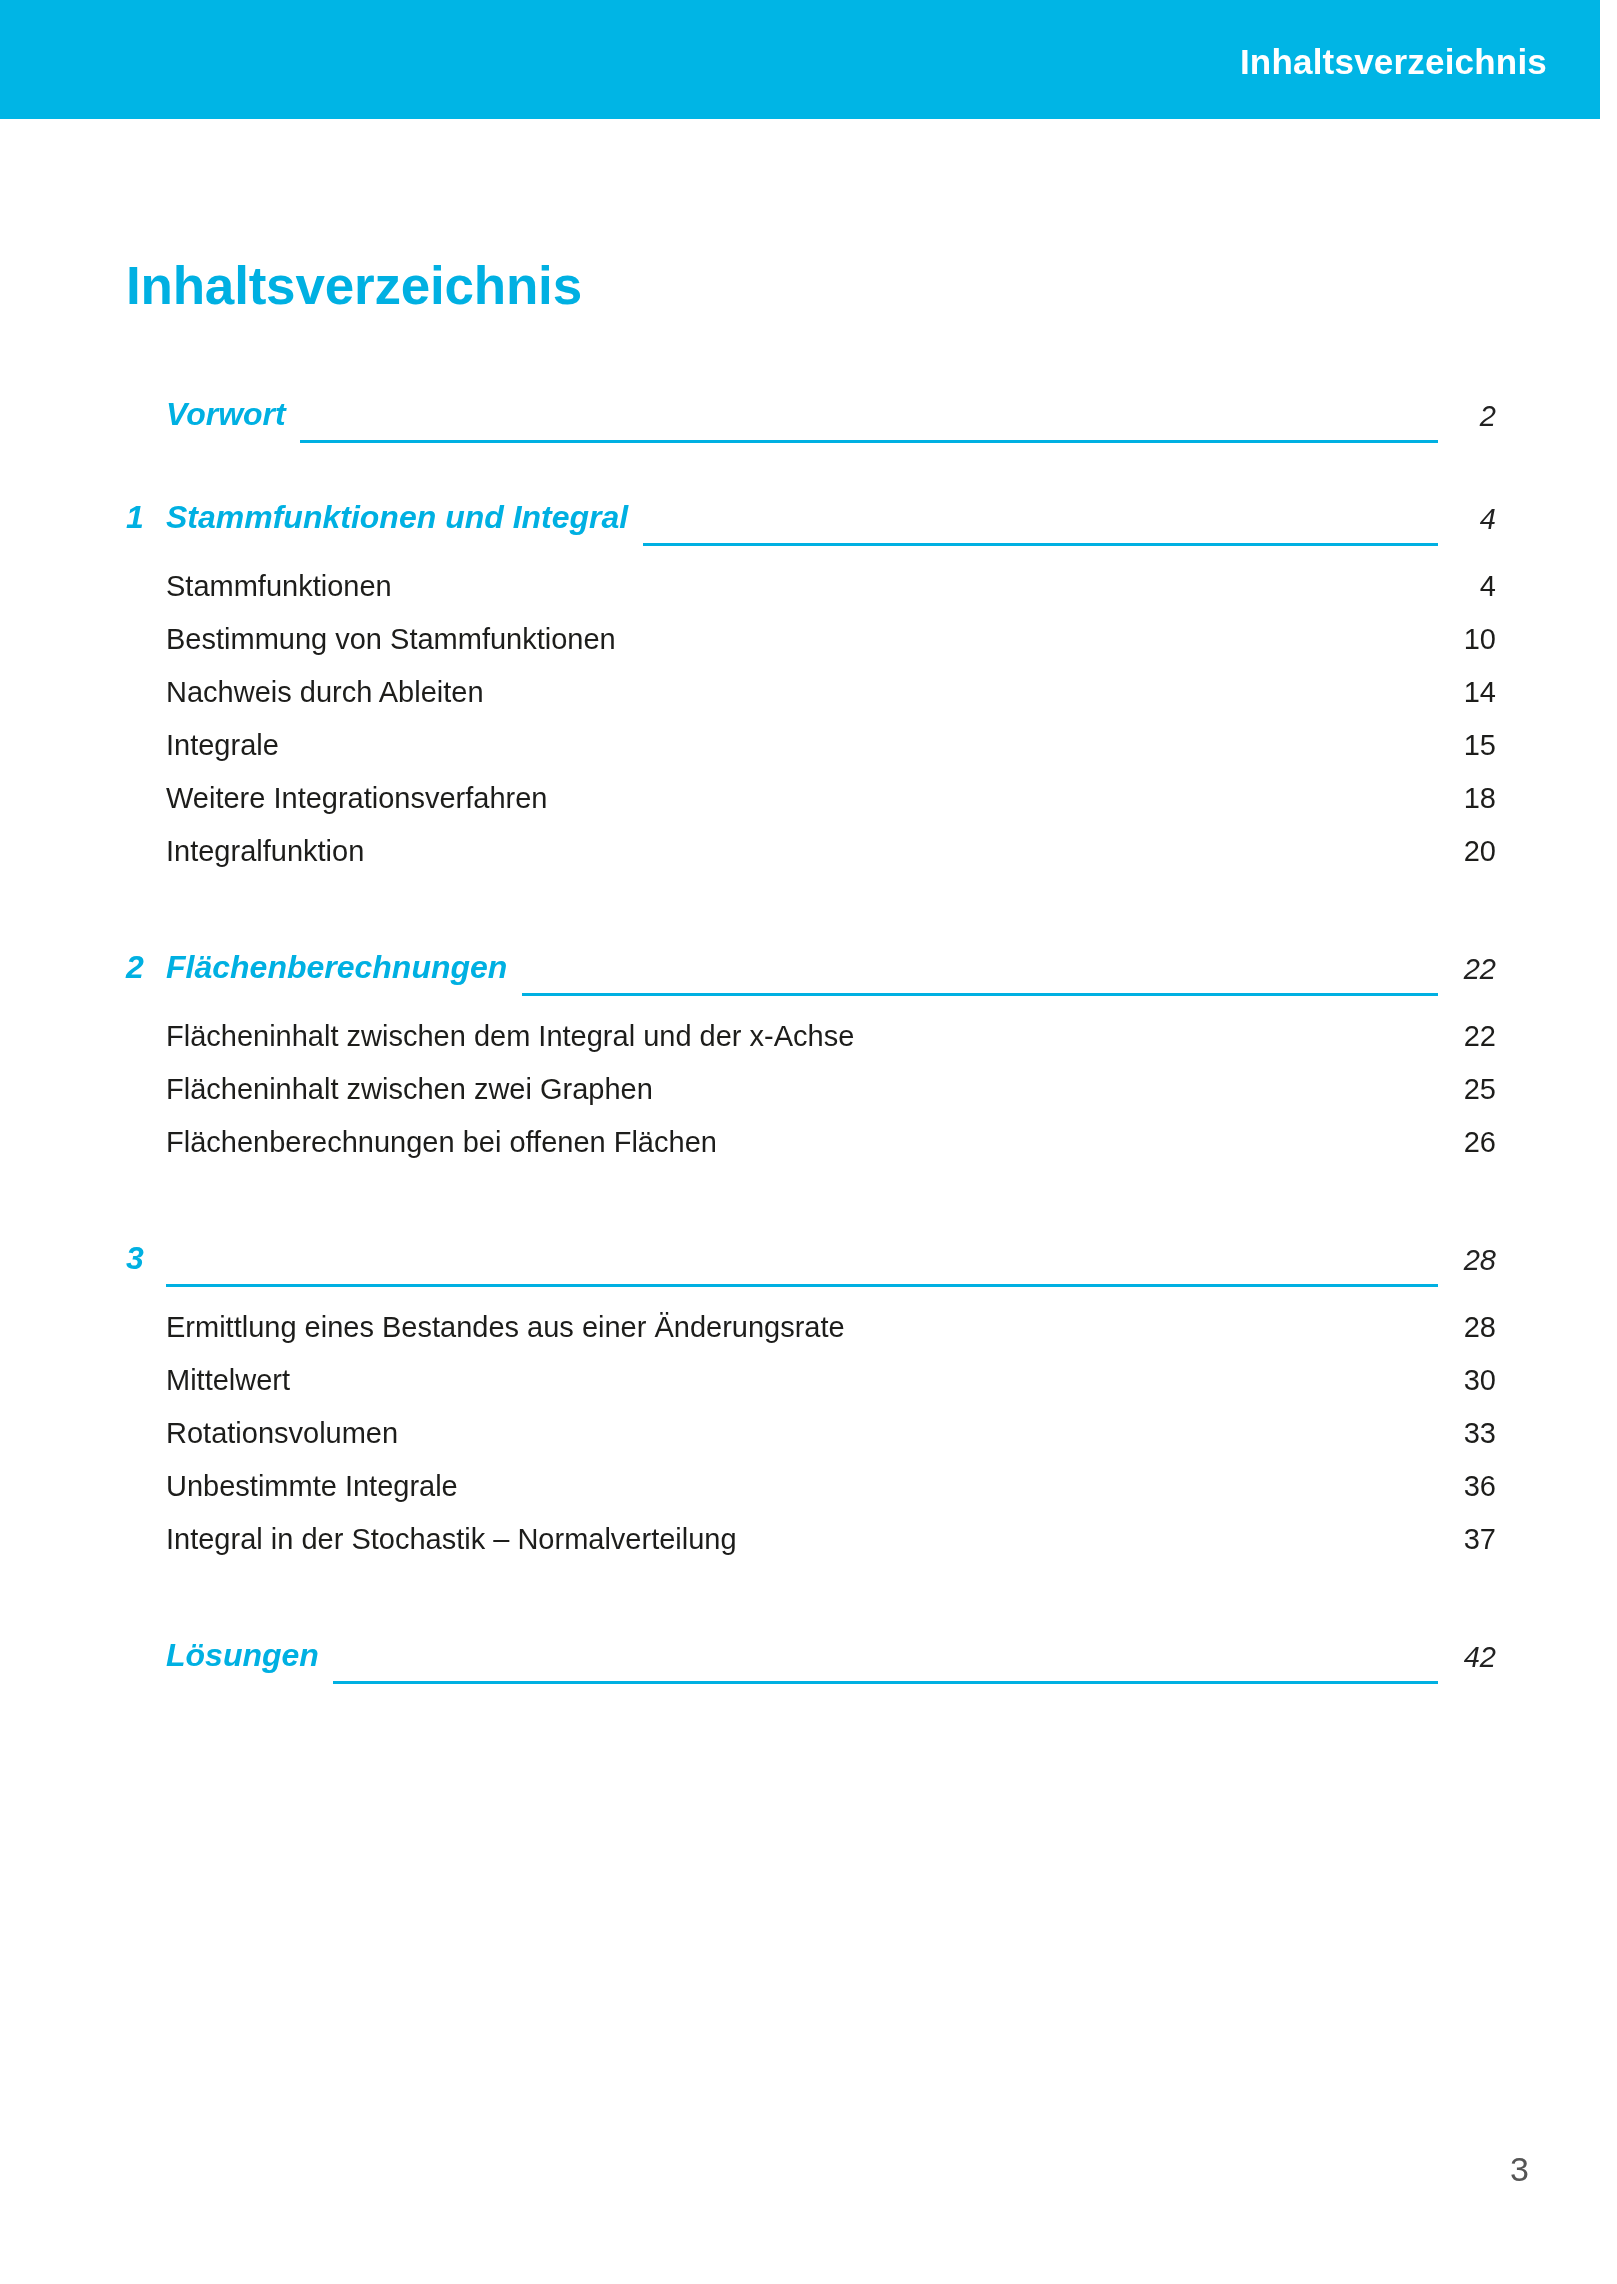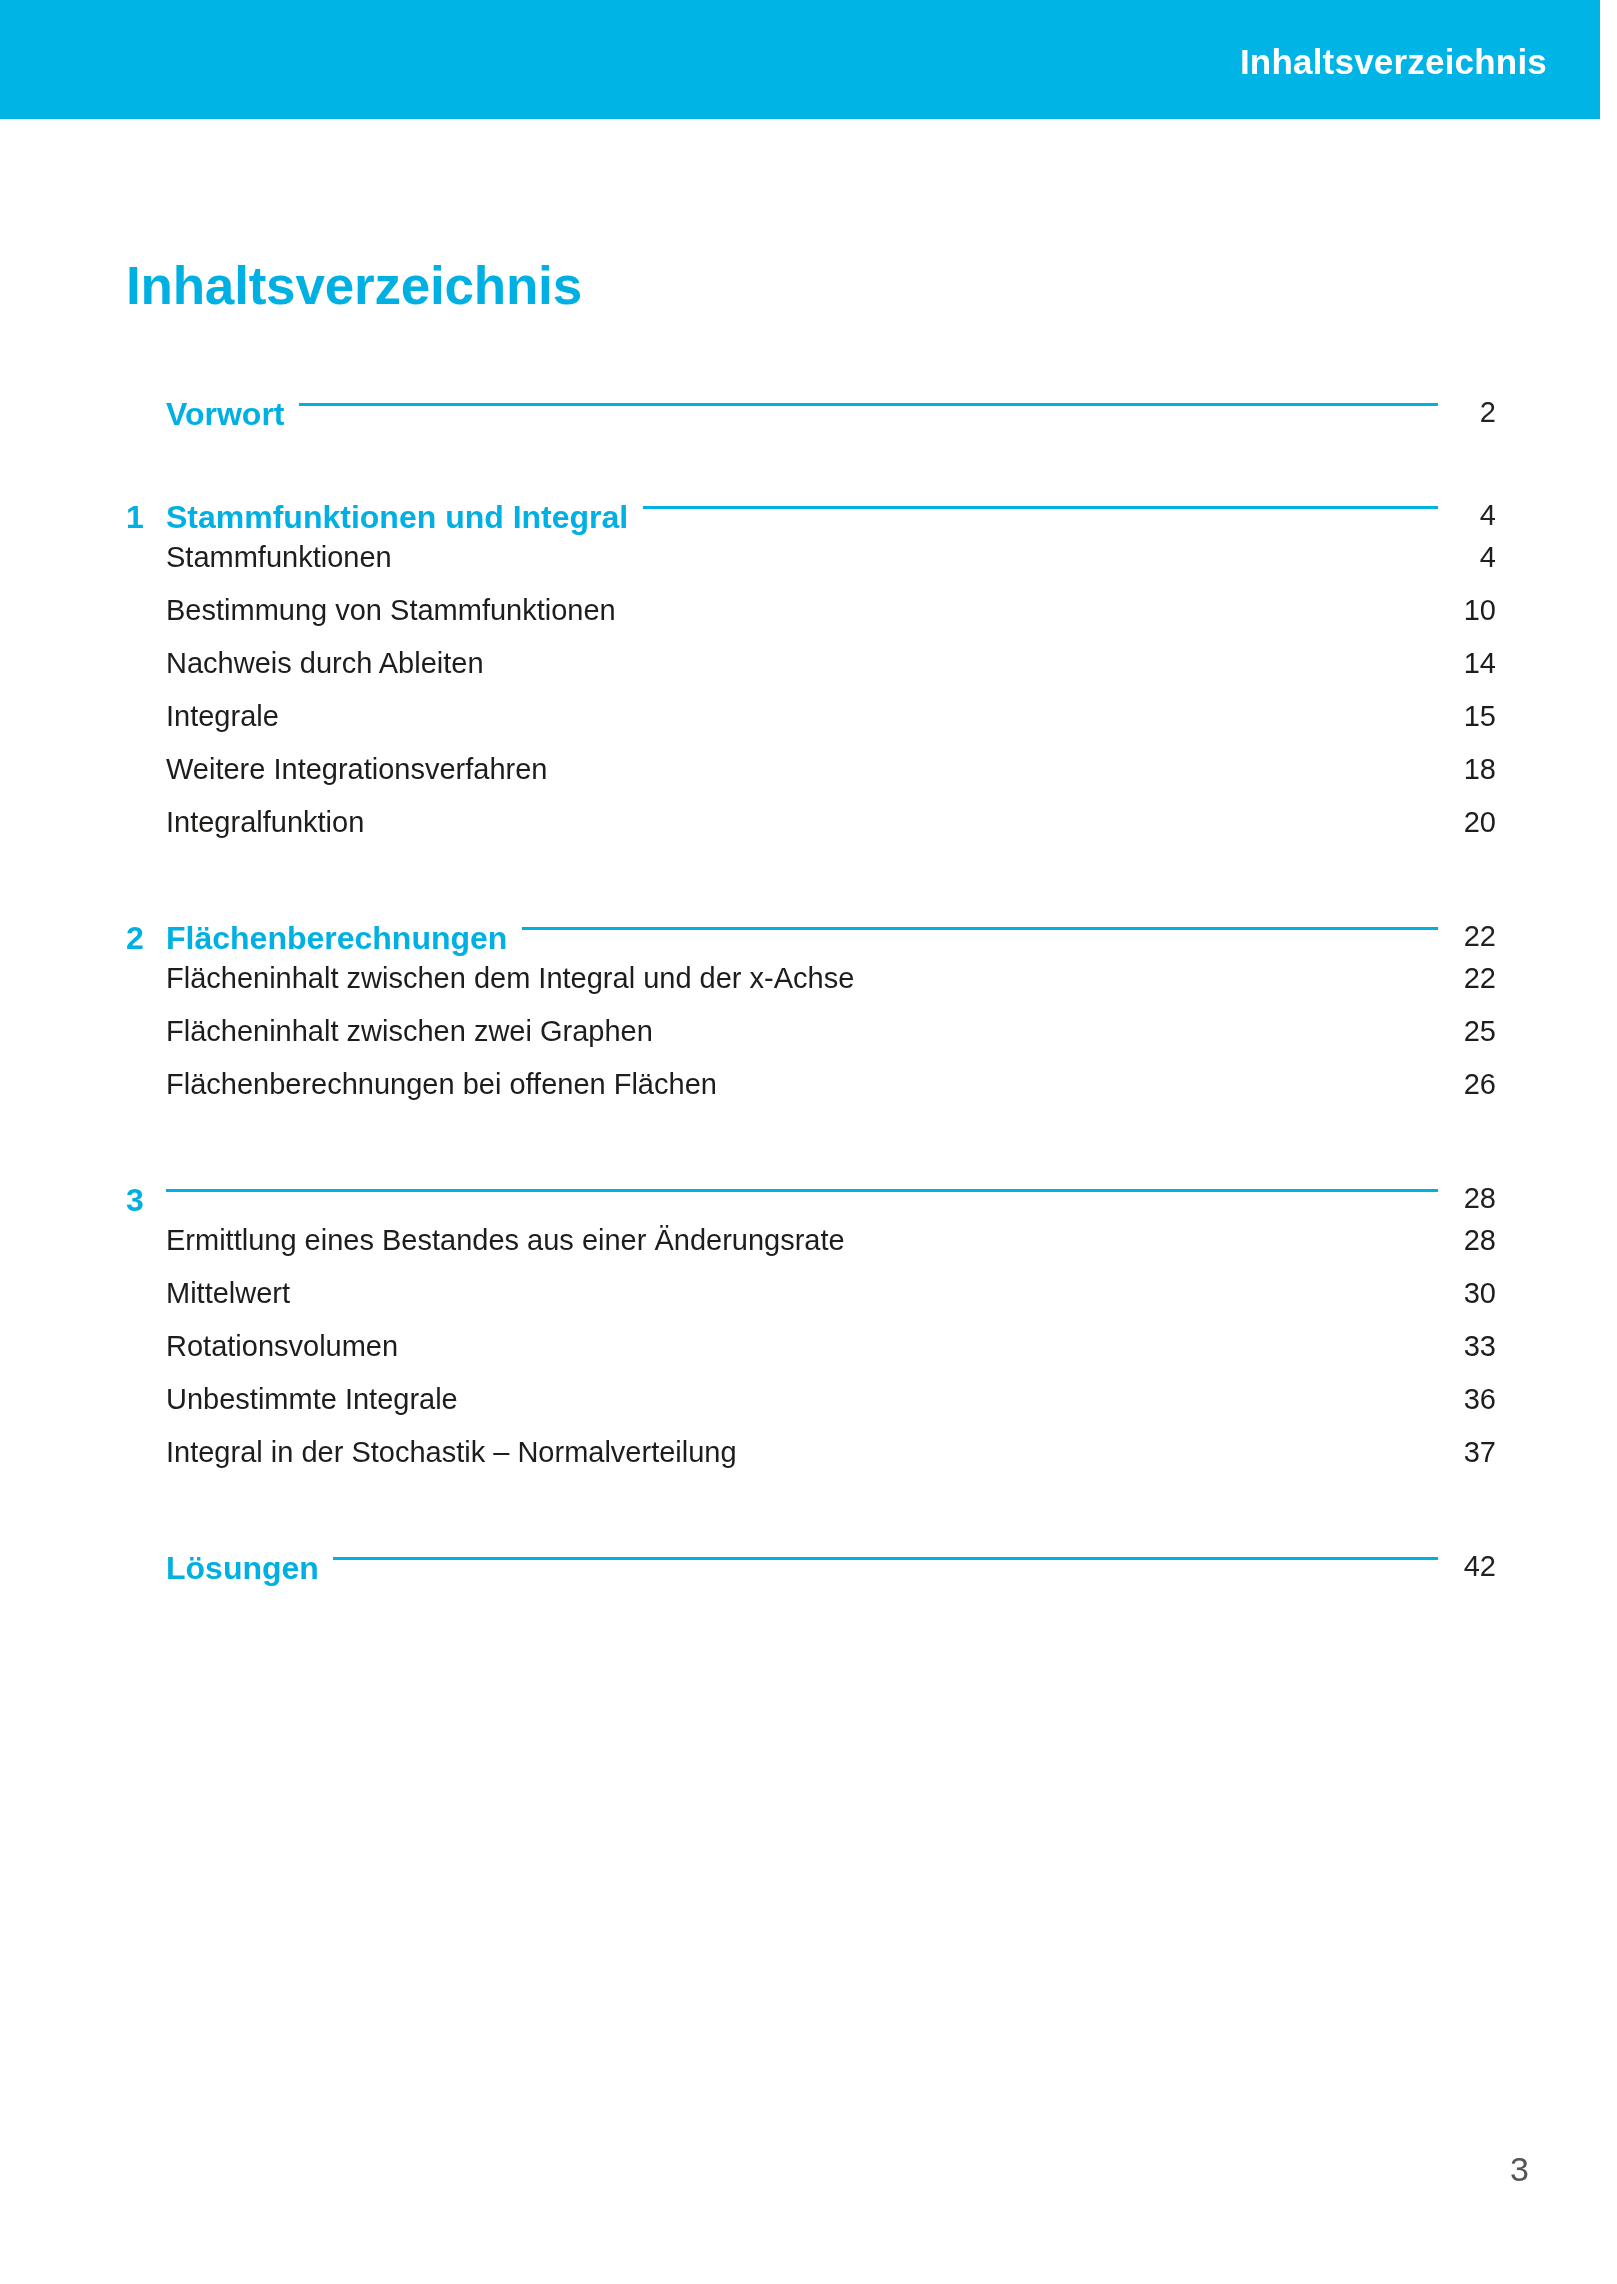--- a/index.html
+++ b/index.html
@@ -55,26 +55,27 @@
     position: absolute;
     left: 126px;
     top: 396px;
     width: 1370px;
   }
 
   
   .row-major {
     position: relative;
     display: flex;
-    align-items: flex-start;
+    align-items: flex-end;
     width: 100%;
     color: #00b0e2;
     font-weight: 700;
     font-size: 32px;
     white-space: nowrap;
+    font-style: italic;
   }
   .row-major .num {
     width: 40px;
     flex: 0 0 40px;
   }
   .row-major .label {
     flex: 0 0 auto;
     padding-right: 14.5px;
   }
   .row-major .leader {
@@ -119,21 +120,21 @@
   }
   .row-sub .pageno {
     flex: 0 0 auto;
     width: 58px;
     text-align: right;
   }
 
   
   .sub-list { margin: 0; padding: 0; }
   .row-sub { margin-top: 20px; }
-  .sub-list .row-sub:first-child { margin-top: 5px; }
+  .sub-list .row-sub:first-child { margin-top: 34px; }
 
   .gap-after-vorwort { height: 66px; }
   .gap-between-chapters { height: 81px; }
   .gap-before-loesungen { height: 81px; }
 
   
   .footer-pageno {
     position: absolute;
     right: 71px;
     bottom: 95px;

